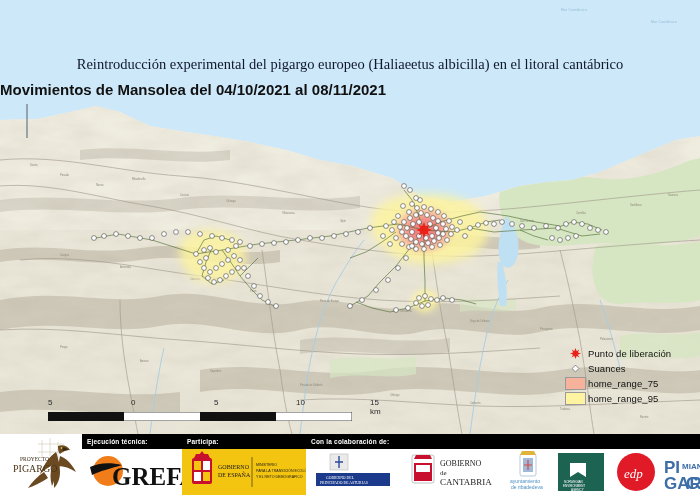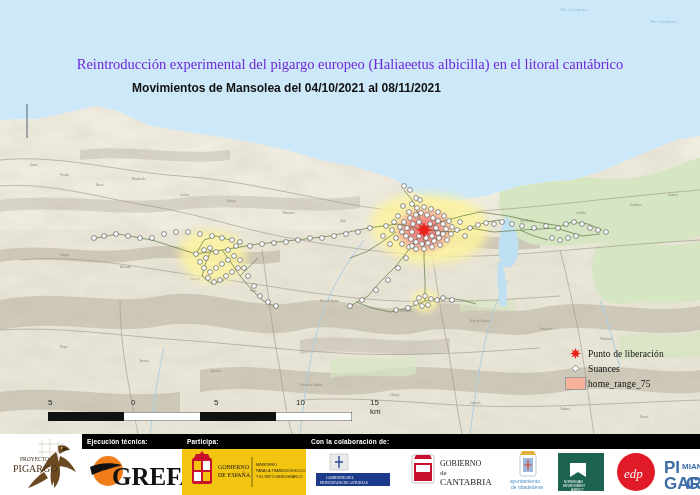--- a/index.html
+++ b/index.html
@@ -17,26 +17,26 @@
     background:#cde8f8;z-index:6;
   }
   .title{
     position:absolute;left:0;top:24px;width:700px;text-align:center;
     font-family:"Liberation Serif",serif;
     font-weight:bold;font-size:26px;letter-spacing:.5px;color:#111;
   }
   .subtitle{
     position:absolute;left:0;top:56px;width:700px;text-align:center;
     font-family:"Liberation Serif",serif;
-    font-size:14.5px;color:#6d28d9;
+    font-size:14.5px;color:#0f172a;
   }
   .subsubtitle{
-    position:absolute;left:0;top:81px;width:573px;text-align:center;
+    position:absolute;left:0;top:81px;width:573px;
     font-family:"Liberation Sans",sans-serif;
-    font-weight:bold;font-size:12px;color:#111;
+    font-weight:bold;font-size:15px;color:#111;
   }
   .sea-label{
     position:absolute;font-family:"Liberation Sans",sans-serif;
     font-size:3.2px;color:#8fb8d0;letter-spacing:.3px;text-align:center;
     line-height:1.3;
   }
 
   
   .map{
     position:absolute;left:0;top:0;width:700px;height:434px;overflow:hidden;
@@ -56,21 +56,21 @@
   }
 
   
   .legend{
     position:absolute;left:562px;top:346px;z-index:8;
     font-family:"Liberation Sans",sans-serif;font-size:9.5px;color:#111;
   }
   .legend-row{display:flex;align-items:center;height:15px;}
   .legend-sym{width:26px;display:flex;align-items:center;justify-content:center;}
   .sw{width:19px;height:11px;border:1px solid #9a9a9a;display:block;}
-  .legend-label{white-space:nowrap;letter-spacing:.1px;font-family:Liberation Serif, serif;}
+  .legend-label{white-space:nowrap;letter-spacing:.1px;}
 
   
   .footer{
     position:absolute;left:0;top:434px;width:700px;height:61px;z-index:9;
     background:#000;
   }
   .foot-logo{
     position:absolute;left:0;top:0;width:82px;height:61px;
     background:#fdba74;overflow:hidden;
   }
@@ -500,20 +500,26 @@
     </div>
 
 
     <div class="legend-row">
       <div class="legend-sym">
         <span class="sw" style="background:#f6b29a;"></span>
       </div>
       <span class="legend-label">home_range_75</span>
     </div>
 
+    <div class="legend-row">
+      <div class="legend-sym">
+        <span class="sw" style="background:#fdf3a0;"></span>
+      </div>
+      <span class="legend-label">home_range_95</span>
+    </div>
   </div>
 
   <div class="footer">
 
     <div class="foot-logo">
       <svg width="82" height="61" viewBox="0 0 82 61">
         <rect width="82" height="61" fill="#ffffff"></rect>
         <g stroke="#cfcab8" stroke-width="0.8" fill="none" opacity="0.8">
           <path d="M42,6 L42,24 M50,4 L50,22 M58,8 L58,26 M38,10 L64,10 M38,18 L64,18"></path>
         </g>

